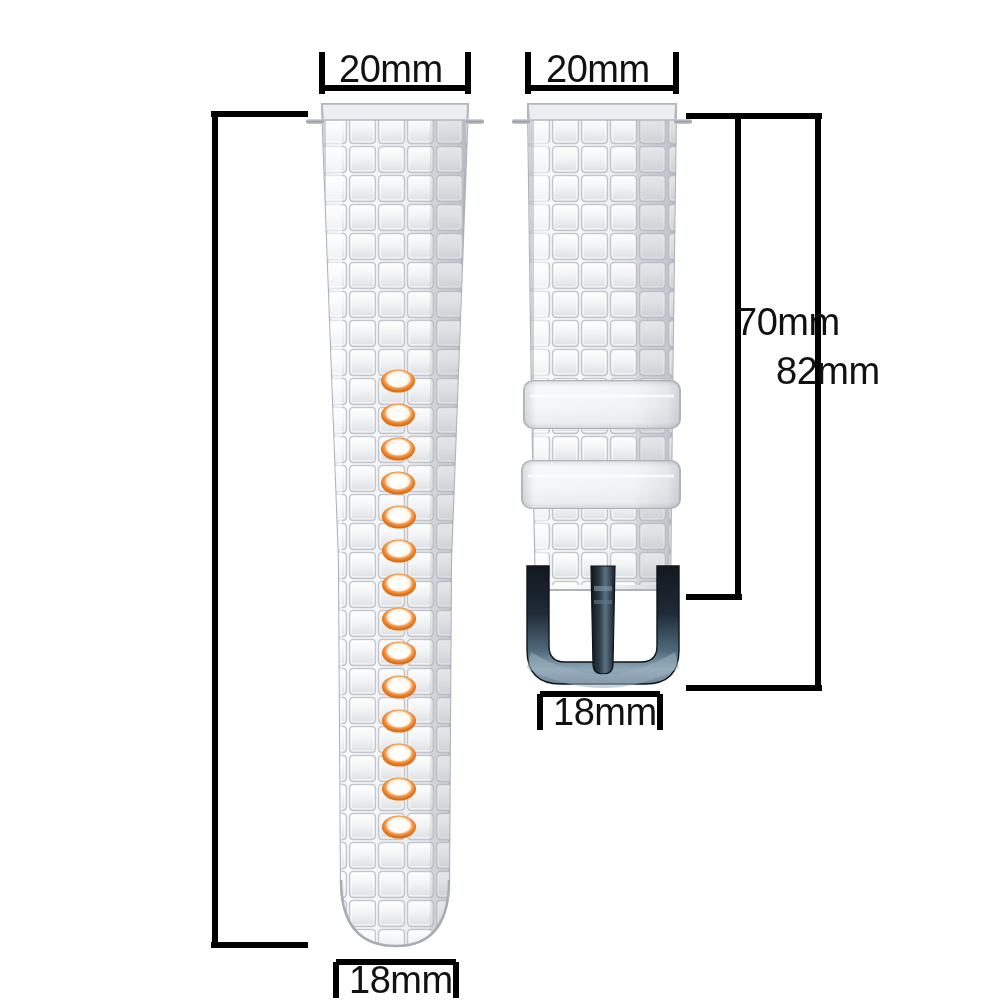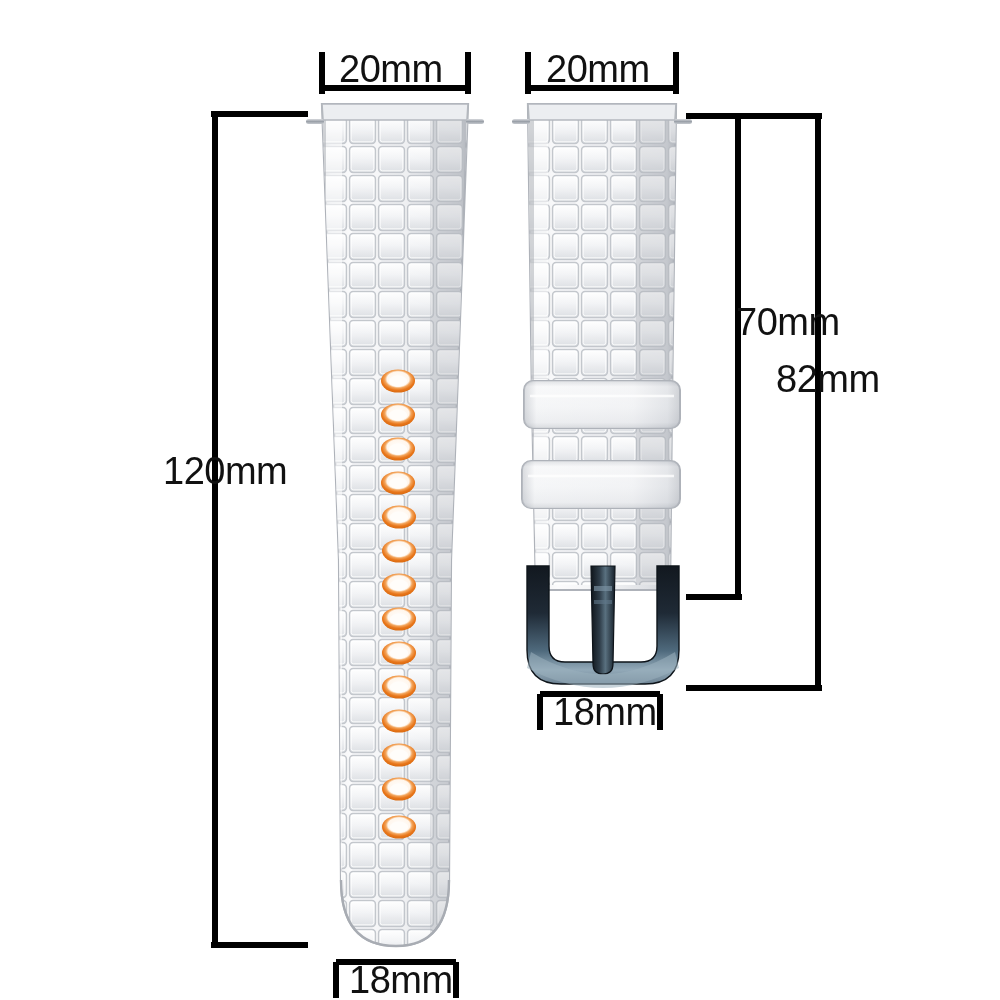--- a/index.html
+++ b/index.html
@@ -325,23 +325,22 @@
         <path d="M 336 962 L 336 998"></path>
         <path d="M 456 962 L 456 998"></path>
       </g>
     </g>
   </svg>
 
   <div class="dim-text" style="left:339px; top:50px;">20mm</div>
 
   <div class="dim-text" style="left:546px; top:50px;">20mm</div>
 
-  <div class="dim-text" style="left:163px; top:452px;">120mm</div>
 
   <div class="dim-text" style="left:736px; top:303px;">70mm</div>
 
-  <div class="dim-text" style="left:776px; top:360px;">82mm</div>
+  <div class="dim-text" style="left:776px; top:352px;">82mm</div>
 
   <div class="dim-text" style="left:553px; top:693px;">18mm</div>
 
   <div class="dim-text" style="left:349px; top:961px;">18mm</div>
 
 </div>
 
 </body></html>

